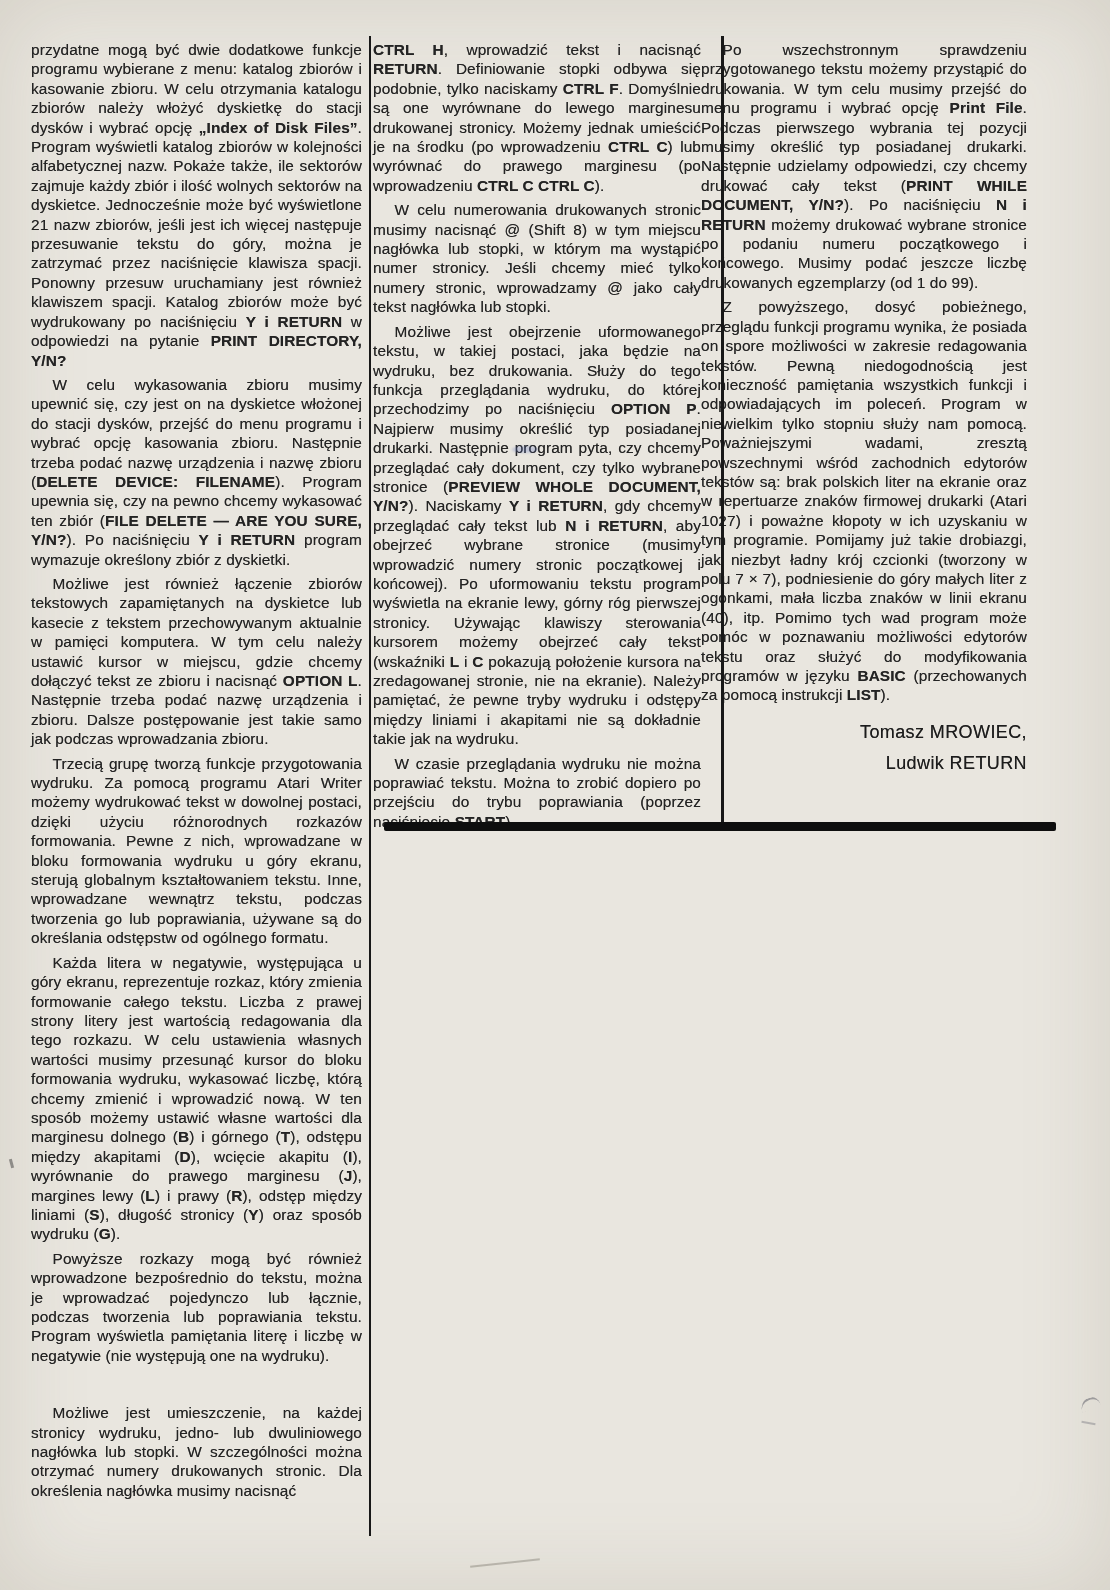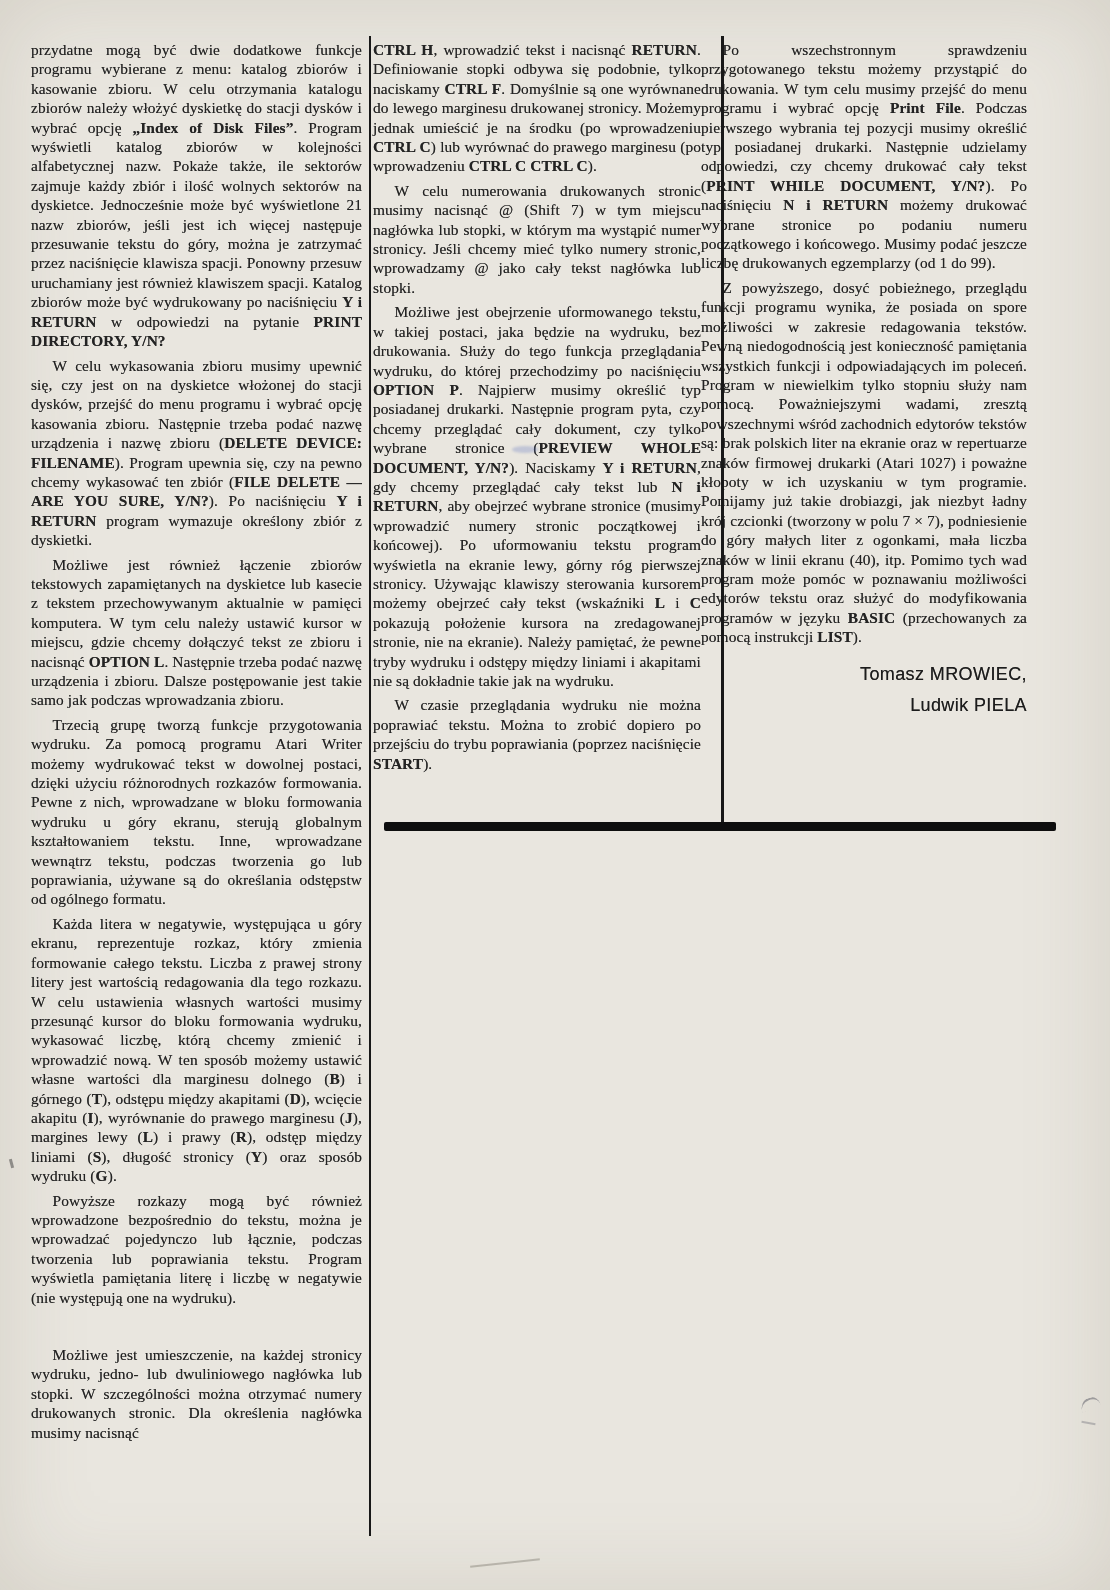--- a/index.html
+++ b/index.html
@@ -17,21 +17,21 @@
   .col{
     position:absolute;top:40px;
     font-size:15.4px;line-height:19.4px;
     text-align:justify;
     text-shadow:0 0 .4px rgba(20,20,20,.55);
     letter-spacing:.1px;
   }
   #col1{left:31px;width:331px;}
   #col2{left:373px;width:328px;}
   #col3{left:701px;width:326px;}
-  .para{margin:0 0 5px 0;hyphens:auto;font-family:Liberation Serif, serif;-webkit-hyphens:auto;}
+  .para{margin:0 0 5px 0;hyphens:auto;-webkit-hyphens:auto;}
   .para.ind{text-indent:1.4em;}
   .para.gap{margin-top:38px;}
   .b{font-weight:700;}
   .vrule{position:absolute;background:#181818;}
   #divider1{left:369px;top:36px;width:2px;height:1500px;}
   #divider2{left:721px;top:36px;width:3px;height:786px;}
   #endbar{
     position:absolute;left:384px;top:822px;width:672px;height:9px;
     background:#0e0e0e;border-radius:2px;
   }
@@ -78,33 +78,33 @@
       <p class="para ind"><span>W celu wykasowania zbioru musimy upewnić się, czy jest on na dyskietce włożonej do stacji dysków, przejść do menu programu i wybrać opcję kasowania zbioru. Następnie trzeba podać nazwę urządzenia i nazwę zbioru (</span><span class="b">DELETE DEVICE: FILENAME</span><span>). Program upewnia się, czy na pewno chcemy wykasować ten zbiór (</span><span class="b">FILE DELETE — ARE YOU SURE, Y/N?</span><span>). Po naciśnięciu </span><span class="b">Y i RETURN</span><span> program wymazuje określony zbiór z dyskietki.</span></p>
       <p class="para ind"><span>Możliwe jest również łączenie zbiorów tekstowych zapamiętanych na dyskietce lub kasecie z tekstem przechowywanym aktualnie w pamięci komputera. W tym celu należy ustawić kursor w miejscu, gdzie chcemy dołączyć tekst ze zbioru i nacisnąć </span><span class="b">OPTION L</span><span>. Następnie trzeba podać nazwę urządzenia i zbioru. Dalsze postępowanie jest takie samo jak podczas wprowadzania zbioru.</span></p>
       <p class="para ind"><span>Trzecią grupę tworzą funkcje przygotowania wydruku. Za pomocą programu Atari Writer możemy wydrukować tekst w dowolnej postaci, dzięki użyciu różnorodnych rozkazów formowania. Pewne z nich, wprowadzane w bloku formowania wydruku u góry ekranu, sterują globalnym kształtowaniem tekstu. Inne, wprowadzane wewnątrz tekstu, podczas tworzenia go lub poprawiania, używane są do określania odstępstw od ogólnego formatu.</span></p>
       <p class="para ind"><span>Każda litera w negatywie, występująca u góry ekranu, reprezentuje rozkaz, który zmienia formowanie całego tekstu. Liczba z prawej strony litery jest wartością redagowania dla tego rozkazu. W celu ustawienia własnych wartości musimy przesunąć kursor do bloku formowania wydruku, wykasować liczbę, którą chcemy zmienić i wprowadzić nową. W ten sposób możemy ustawić własne wartości dla marginesu dolnego (</span><span class="b">B</span><span>) i górnego (</span><span class="b">T</span><span>), odstępu między akapitami (</span><span class="b">D</span><span>), wcięcie akapitu (</span><span class="b">I</span><span>), wyrównanie do prawego marginesu (</span><span class="b">J</span><span>), margines lewy (</span><span class="b">L</span><span>) i prawy (</span><span class="b">R</span><span>), odstęp między liniami (</span><span class="b">S</span><span>), długość stronicy (</span><span class="b">Y</span><span>) oraz sposób wydruku (</span><span class="b">G</span><span>).</span></p>
       <p class="para ind"><span>Powyższe rozkazy mogą być również wprowadzone bezpośrednio do tekstu, można je wprowadzać pojedynczo lub łącznie, podczas tworzenia lub poprawiania tekstu. Program wyświetla pamiętania literę i liczbę w negatywie (nie występują one na wydruku).</span></p>
       <p class="para ind gap"><span>Możliwe jest umieszczenie, na każdej stronicy wydruku, jedno- lub dwuliniowego nagłówka lub stopki. W szczególności można otrzymać numery drukowanych stronic. Dla określenia nagłówka musimy nacisnąć</span></p>
     </div>
 
   <div id="col2" class="col">
       <p class="para"><span class="b">CTRL H</span><span>, wprowadzić tekst i nacisnąć </span><span class="b">RETURN</span><span>. Definiowanie stopki odbywa się podobnie, tylko naciskamy </span><span class="b">CTRL F</span><span>. Domyślnie są one wyrównane do lewego marginesu drukowanej stronicy. Możemy jednak umieścić je na środku (po wprowadzeniu </span><span class="b">CTRL C</span><span>) lub wyrównać do prawego marginesu (po wprowadzeniu </span><span class="b">CTRL C CTRL C</span><span>).</span></p>
-      <p class="para ind"><span>W celu numerowania drukowanych stronic musimy nacisnąć @ (Shift 7) w tym miejscu nagłówka lub stopki, w którym ma wystąpić numer stronicy. Jeśli chcemy mieć tylko numery stronic, wprowadzamy @ jako cały tekst nagłówka lub stopki.</span></p>
+      <p class="para ind"><span>W celu numerowania drukowanych stronic musimy nacisnąć @ (Shift 8) w tym miejscu nagłówka lub stopki, w którym ma wystąpić numer stronicy. Jeśli chcemy mieć tylko numery stronic, wprowadzamy @ jako cały tekst nagłówka lub stopki.</span></p>
       <p class="para ind"><span>Możliwe jest obejrzenie uformowanego tekstu, w takiej postaci, jaka będzie na wydruku, bez drukowania. Służy do tego funkcja przeglądania wydruku, do której przechodzimy po naciśnięciu </span><span class="b">OPTION P</span><span>. Najpierw musimy określić typ posiadanej drukarki. Następnie program pyta, czy chcemy przeglądać cały dokument, czy tylko wybrane stronice (</span><span class="b">PREVIEW WHOLE DOCUMENT, Y/N?</span><span>). Naciskamy </span><span class="b">Y i RETURN</span><span>, gdy chcemy przeglądać cały tekst lub </span><span class="b">N i RETURN</span><span>, aby obejrzeć wybrane stronice (musimy wprowadzić numery stronic początkowej i końcowej). Po uformowaniu tekstu program wyświetla na ekranie lewy, górny róg pierwszej stronicy. Używając klawiszy sterowania kursorem możemy obejrzeć cały tekst (wskaźniki </span><span class="b">L</span><span> i </span><span class="b">C</span><span> pokazują położenie kursora na zredagowanej stronie, nie na ekranie). Należy pamiętać, że pewne tryby wydruku i odstępy między liniami i akapitami nie są dokładnie takie jak na wydruku.</span></p>
       <p class="para ind"><span>W czasie przeglądania wydruku nie można poprawiać tekstu. Można to zrobić dopiero po przejściu do trybu poprawiania (poprzez naciśnięcie </span><span class="b">START</span><span>).</span></p>
     </div>
 
   <div id="col3" class="col">
     <div>
         <p class="para ind"><span>Po wszechstronnym sprawdzeniu przygotowanego tekstu możemy przystąpić do drukowania. W tym celu musimy przejść do menu programu i wybrać opcję </span><span class="b">Print File</span><span>. Podczas pierwszego wybrania tej pozycji musimy określić typ posiadanej drukarki. Następnie udzielamy odpowiedzi, czy chcemy drukować cały tekst (</span><span class="b">PRINT WHILE DOCUMENT, Y/N?</span><span>). Po naciśnięciu </span><span class="b">N i RETURN</span><span> możemy drukować wybrane stronice po podaniu numeru początkowego i końcowego. Musimy podać jeszcze liczbę drukowanych egzemplarzy (od 1 do 99).</span></p>
         <p class="para ind"><span>Z powyższego, dosyć pobieżnego, przeglądu funkcji programu wynika, że posiada on spore możliwości w zakresie redagowania tekstów. Pewną niedogodnością jest konieczność pamiętania wszystkich funkcji i odpowiadających im poleceń. Program w niewielkim tylko stopniu służy nam pomocą. Poważniejszymi wadami, zresztą powszechnymi wśród zachodnich edytorów tekstów są: brak polskich liter na ekranie oraz w repertuarze znaków firmowej drukarki (Atari 1027) i poważne kłopoty w ich uzyskaniu w tym programie. Pomijamy już takie drobiazgi, jak niezbyt ładny krój czcionki (tworzony w polu 7 × 7), podniesienie do góry małych liter z ogonkami, mała liczba znaków w linii ekranu (40), itp. Pomimo tych wad program może pomóc w poznawaniu możliwości edytorów tekstu oraz służyć do modyfikowania programów w języku </span><span class="b">BASIC</span><span> (przechowanych za pomocą instrukcji </span><span class="b">LIST</span><span>).</span></p>
       </div>
     <div id="authors">
       <div>Tomasz MROWIEC,</div>
-      <div>Ludwik PIELA</div>
+      <div>Ludwik RETURN</div>
     </div>
   </div>
 
   <div id="divider1" class="vrule"></div>
   <div id="divider2" class="vrule"></div>
   <div id="endbar"></div>
 
   <div id="artifact-squiggle" class="artifact"></div>
   <div id="artifact-squiggle2" class="artifact"></div>
   <div id="artifact-speck" class="artifact"></div>

